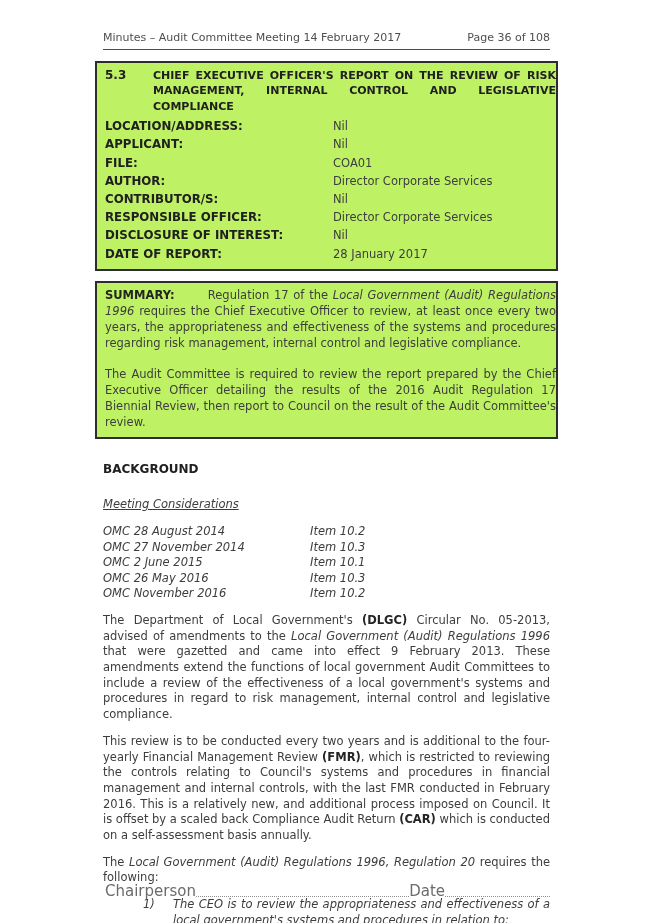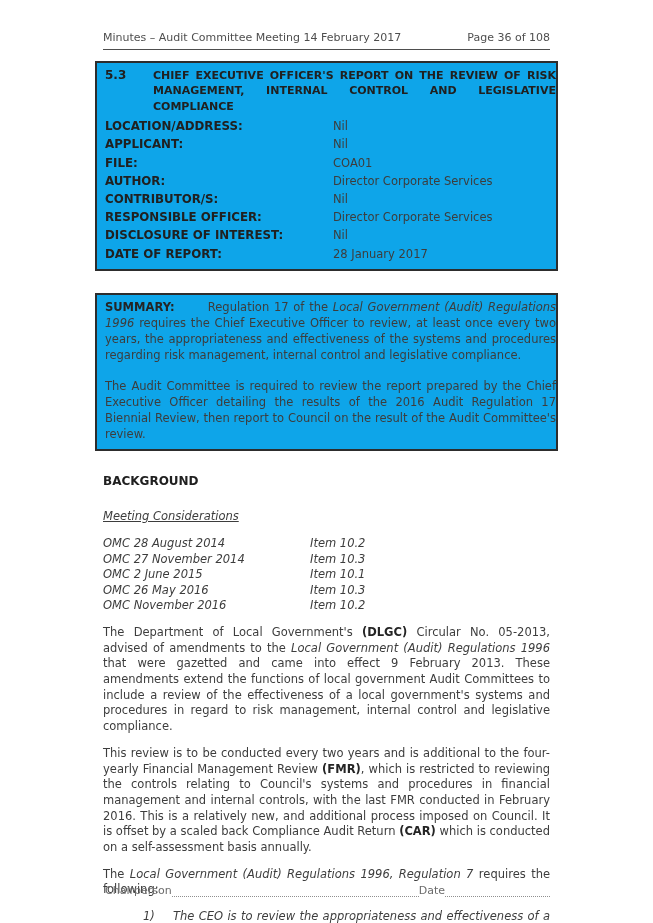--- a/index.html
+++ b/index.html
@@ -29,24 +29,24 @@
     border-bottom: 1.5px solid #4e4e4e;
     padding-bottom: 3px;
   }
 
   
   .box {
     border: 2px solid #2d2d2d;
     margin-left: -8px;
     margin-right: -8px;
     padding: 5px 0 6px 8px;
-    background: #0ea5e9;
+    background: #bef264;
   }
   .report-box { margin-top: 11px; }
-  .summary-box { margin-top: 22px; line-height: 15.9px; }
+  .summary-box { margin-top: 10px; line-height: 15.9px; }
 
   
   .title-row { display: flex; margin-bottom: 3px; }
   .item-no { flex: 0 0 48px; font-weight: bold; color: #202020; font-size: 12px; line-height: 15.5px; }
   .title-text {
     flex: 1;
     font-weight: bold;
     color: #202020;
     font-size: 11px;
     line-height: 15.5px;
@@ -94,21 +94,21 @@
   .sub-text { flex: 1; }
 
   
   .doc-footer {
     position: absolute;
     left: 57px;
     right: 55px;
     bottom: 26px;
     display: flex;
     align-items: flex-end;
-    font-size: 11px;
+    font-size: 15px;
     color: #6b6b6b;
     line-height: 12px;
   }
   .leader {
     flex: 1 1 auto;
     border-bottom: 1.5px dotted #8f8f8f;
     height: 10px;
   }
   .leader-date { flex: 0 0 105px; }
 </style>
@@ -187,21 +187,21 @@
       <span class="omc-item">Item 10.3</span>
     </div>
     <div class="omc-row">
       <span class="omc-meeting">OMC November 2016</span>
       <span class="omc-item">Item 10.2</span>
     </div>
   </div>
 
   <div class="para body-para"><span>The Department of Local Government's </span><span class="b">(DLGC)</span><span> Circular No. 05-2013, advised of amendments to the </span><span class="i">Local Government (Audit) Regulations 1996</span><span> that were gazetted and came into effect 9 February 2013.  These amendments extend the functions of local government Audit Committees to include a review of the effectiveness of a local government's systems and procedures in regard to risk management, internal control and legislative compliance.</span></div>
   <div class="para body-para"><span>This review is to be conducted every two years and is additional to the four-yearly Financial Management Review </span><span class="b">(FMR)</span><span>, which is restricted to reviewing the controls relating to Council's systems and procedures in financial management and internal controls, with the last FMR conducted in February 2016. This is a relatively new, and additional process imposed on Council. It is offset by a scaled back Compliance Audit Return </span><span class="b">(CAR)</span><span> which is conducted on a self-assessment basis annually.</span></div>
-  <div class="para body-para"><span>The </span><span class="i">Local Government (Audit) Regulations 1996, Regulation 7</span><span> requires the following:</span></div>
+  <div class="para body-para"><span>The </span><span class="i">Local Government (Audit) Regulations 1996, Regulation 20</span><span> requires the following:</span></div>
 
   <div class="numbered-item">
     <span class="num i">1)</span>
     <div class="num-text"><span class="i">The CEO is to review the appropriateness and effectiveness of a local government's systems and procedures in relation to:</span></div>
   </div>
   <div class="sub-item">
     <span class="sub-letter i">(a)</span>
     <div class="sub-text"><span class="i">risk management;</span></div>
   </div>
 

